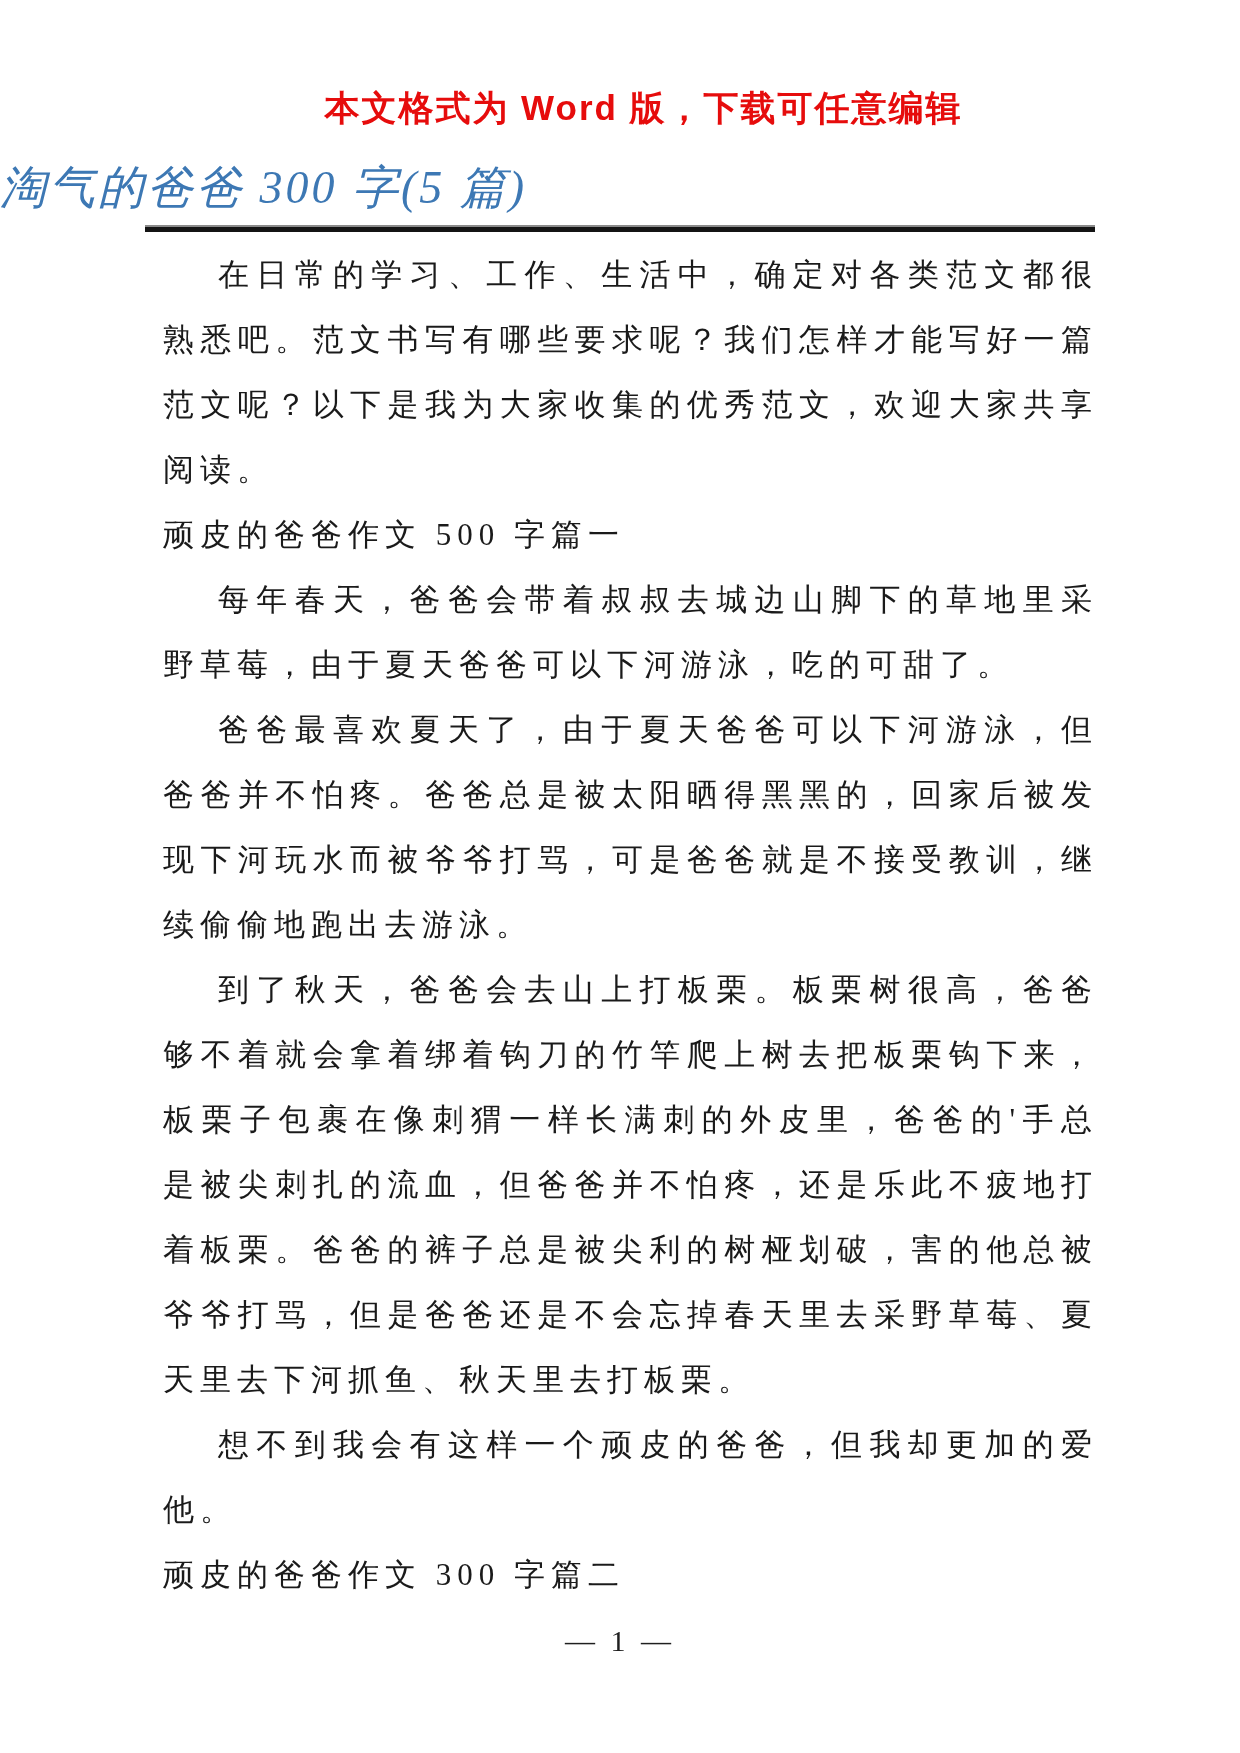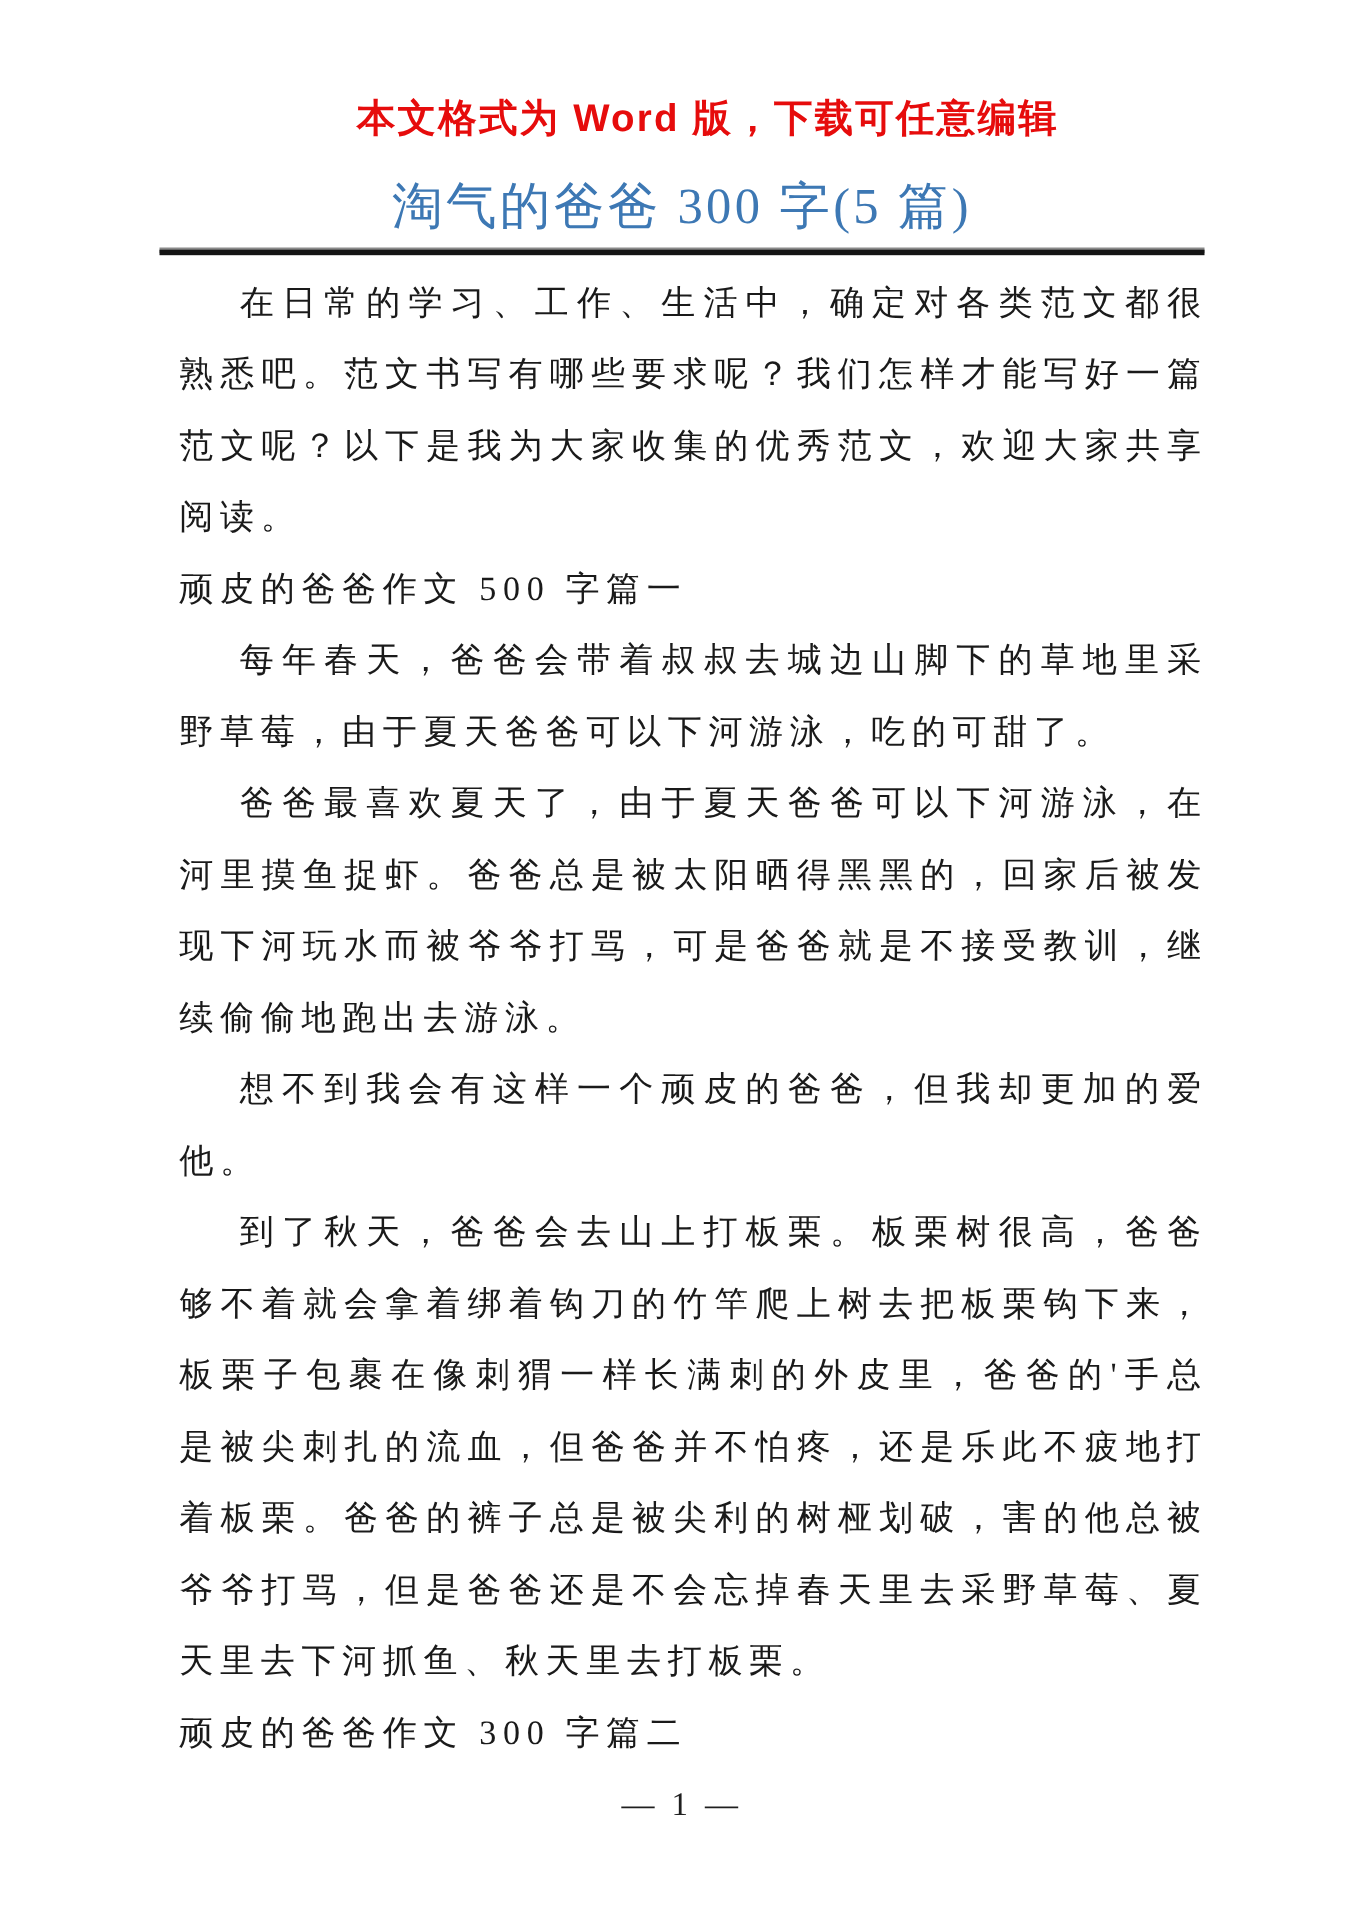--- a/index.html
+++ b/index.html
@@ -25,26 +25,26 @@
     font-family: "Liberation Sans", "DejaVu Sans", sans-serif;
     font-weight: 700;
     font-size: 35px;
     line-height: 1;
     letter-spacing: 2px;
     color: var(--notice_red, #e60c0c);
     padding-left: 47px;
   }
   .title {
     margin: 40px auto 0 auto;
-    text-align: center;
     font-weight: 400;
     font-size: 46px;
     line-height: 1;
     letter-spacing: 3px;
     color: var(--title_blue, #3d78b4);
+    font-style: italic;
   }
   .divider {
     width: 950px;
     height: 5px;
     margin: 16px auto 0 auto;
     background: var(--divider_black, #141414);
     box-shadow: 0 -2px 0 #8a8a8a;
   }
   .content {
     width: 935px;
@@ -80,20 +80,20 @@
   <div class="notice">本文格式为 Word 版，下载可任意编辑</div>
 
   <h1 class="title">淘气的爸爸 300 字(5 篇)</h1>
 
   <div class="divider"></div>
 
   <div class="content">
       <div class="body-para">在日常的学习、工作、生活中，确定对各类范文都很熟悉吧。范文书写有哪些要求呢？我们怎样才能写好一篇范文呢？以下是我为大家收集的优秀范文，欢迎大家共享阅读。</div>
       <div class="heading-line">顽皮的爸爸作文 500 字篇一</div>
       <div class="body-para">每年春天，爸爸会带着叔叔去城边山脚下的草地里采野草莓，由于夏天爸爸可以下河游泳，吃的可甜了。</div>
-      <div class="body-para">爸爸最喜欢夏天了，由于夏天爸爸可以下河游泳，在河里摸鱼捉虾。爸爸总是被太阳晒得黑黑的，回家后被发现下河玩水而被爷爷打骂，可是爸爸就是不接受教训，继续偷偷地跑出去游泳。</div>
+      <div class="body-para">爸爸最喜欢夏天了，由于夏天爸爸可以下河游泳，但爸爸并不怕疼。爸爸总是被太阳晒得黑黑的，回家后被发现下河玩水而被爷爷打骂，可是爸爸就是不接受教训，继续偷偷地跑出去游泳。</div>
+      <div class="body-para">到了秋天，爸爸会去山上打板栗。板栗树很高，爸爸够不着就会拿着绑着钩刀的竹竿爬上树去把板栗钩下来，板栗子包裹在像刺猬一样长满刺的外皮里，爸爸的'手总是被尖刺扎的流血，但爸爸并不怕疼，还是乐此不疲地打着板栗。爸爸的裤子总是被尖利的树桠划破，害的他总被爷爷打骂，但是爸爸还是不会忘掉春天里去采野草莓、夏天里去下河抓鱼、秋天里去打板栗。</div>
       <div class="body-para">想不到我会有这样一个顽皮的爸爸，但我却更加的爱他。</div>
-      <div class="body-para">到了秋天，爸爸会去山上打板栗。板栗树很高，爸爸够不着就会拿着绑着钩刀的竹竿爬上树去把板栗钩下来，板栗子包裹在像刺猬一样长满刺的外皮里，爸爸的'手总是被尖刺扎的流血，但爸爸并不怕疼，还是乐此不疲地打着板栗。爸爸的裤子总是被尖利的树桠划破，害的他总被爷爷打骂，但是爸爸还是不会忘掉春天里去采野草莓、夏天里去下河抓鱼、秋天里去打板栗。</div>
       <div class="heading-line">顽皮的爸爸作文 300 字篇二</div>
     </div>
 
   <div class="footer">— 1 —</div>
 </div>
 
 </body></html>

